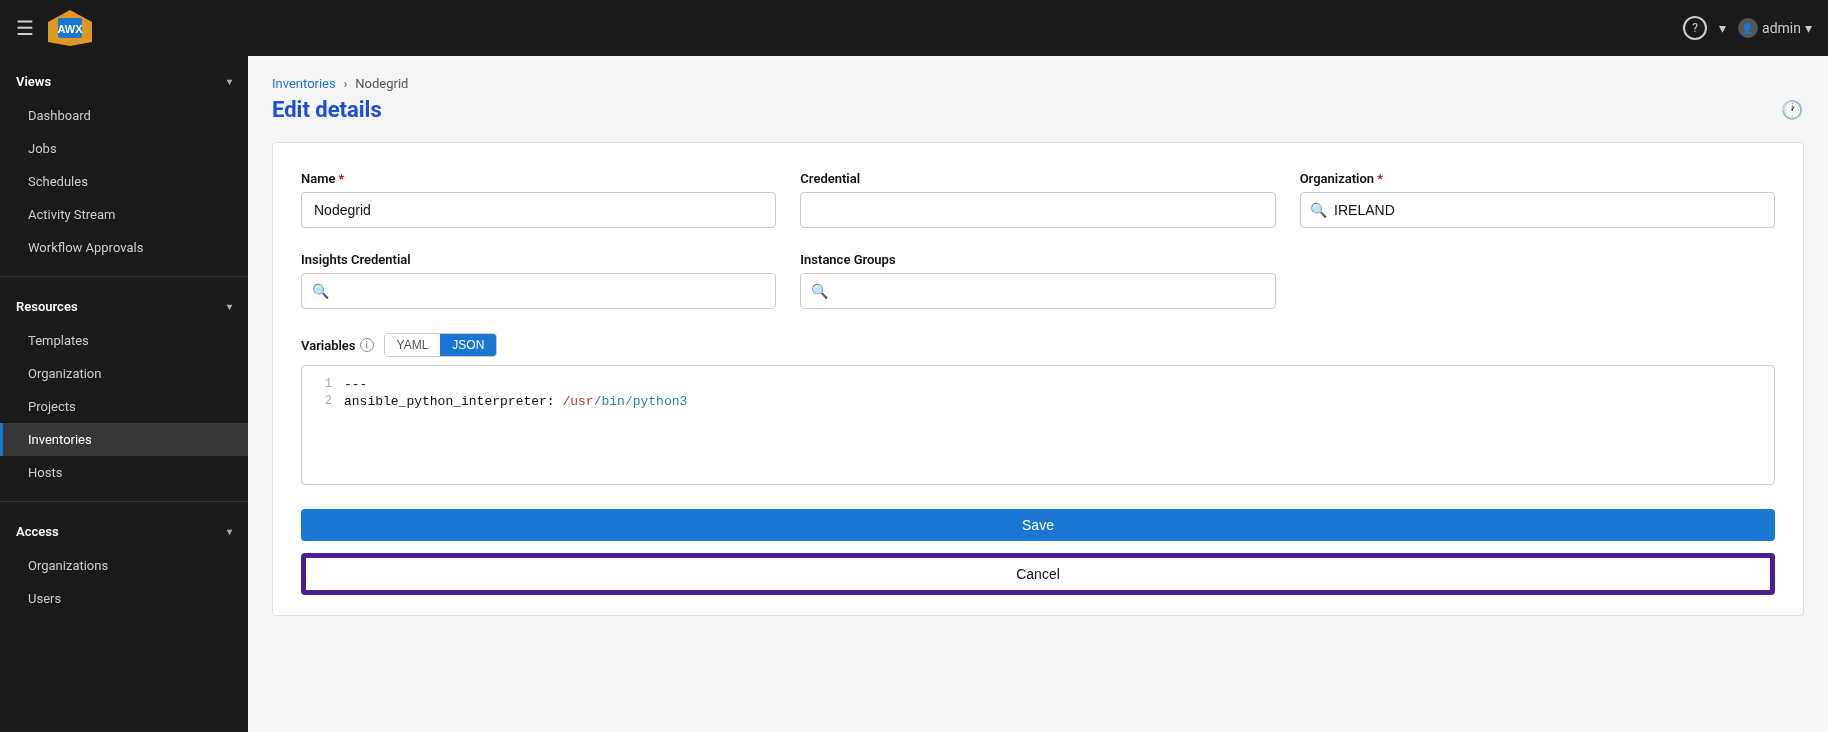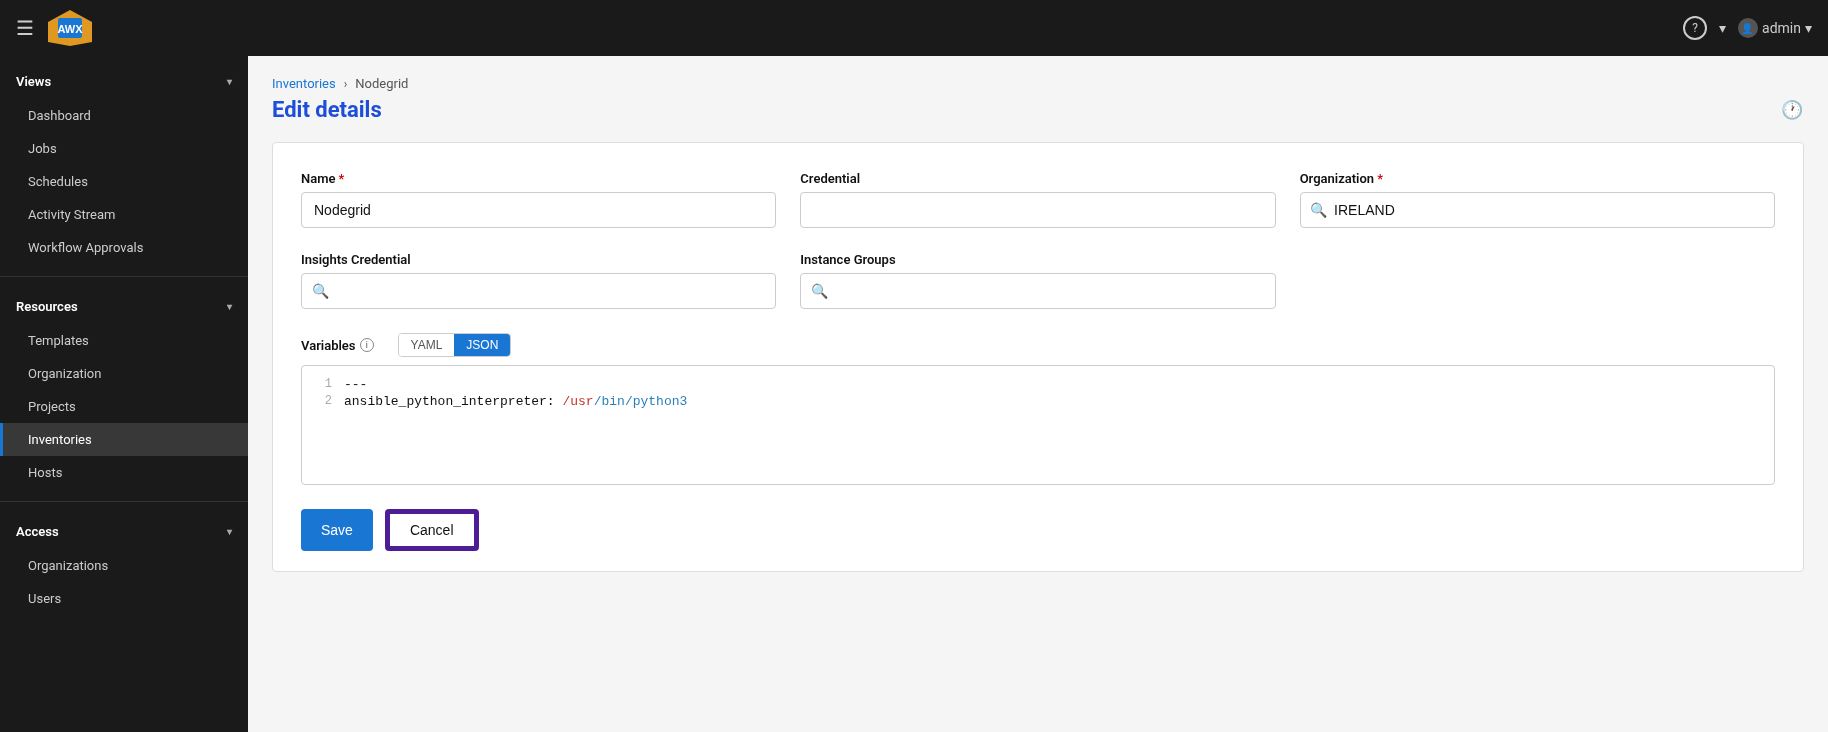--- a/index.html
+++ b/index.html
@@ -217,21 +217,21 @@
       color: #111;
     }
 
     
     .variables-section {
       margin-bottom: 24px;
     }
     .variables-label-row {
       display: flex;
       align-items: center;
-      gap: 24px;
+      gap: 10px;
       margin-bottom: 8px;
     }
     .variables-label {
       font-size: 13px;
       font-weight: 600;
       color: #111;
       display: flex;
       align-items: center;
       gap: 4px;
     }
@@ -296,20 +296,21 @@
     .code-key { color: #111; }
     .code-value-red { color: #c0392b; }
     .code-value-blue { color: #2980b9; }
     .code-dashes { color: #111; }
 
     
     .action-row {
       display: flex;
       gap: 12px;
       margin-top: 8px;
+      flex-direction: column;
     }
     .btn-save {
       background: #1976d2;
       color: #fff;
       border: none;
       border-radius: 4px;
       padding: 8px 20px;
       font-size: 14px;
       cursor: pointer;
     }

